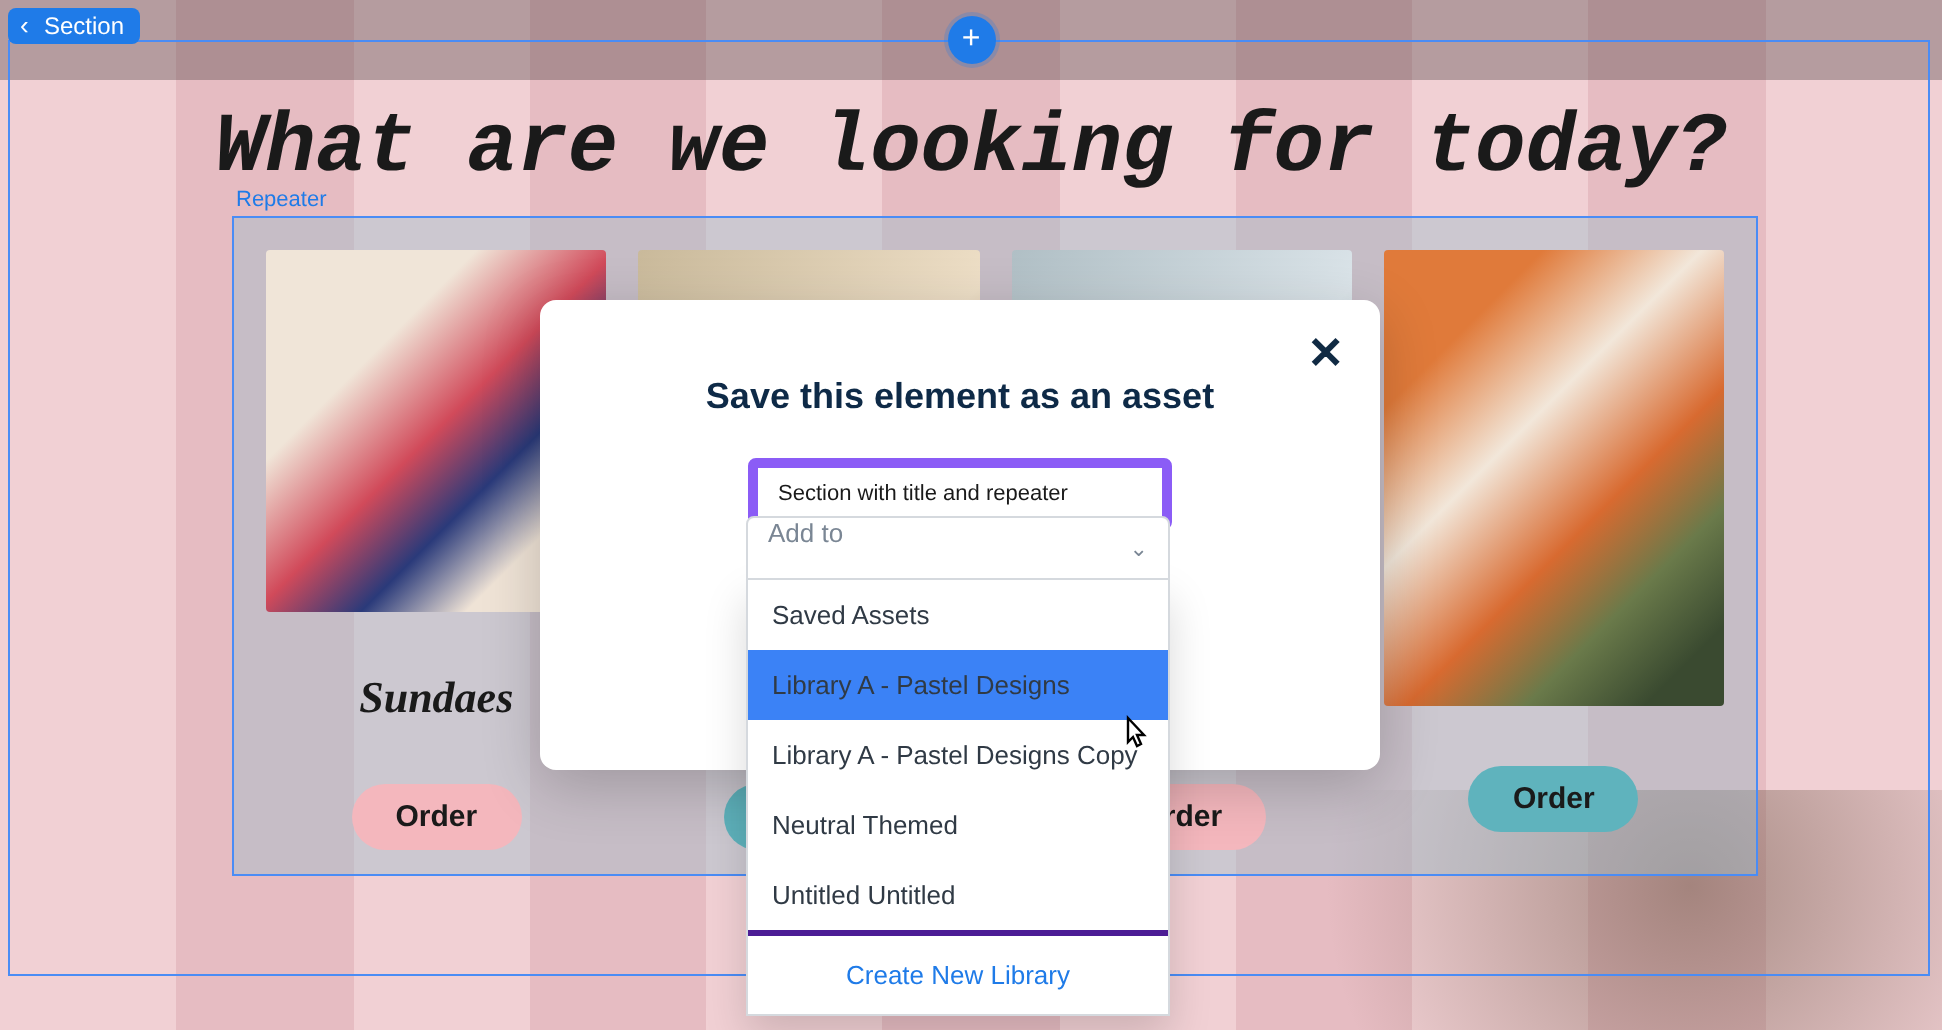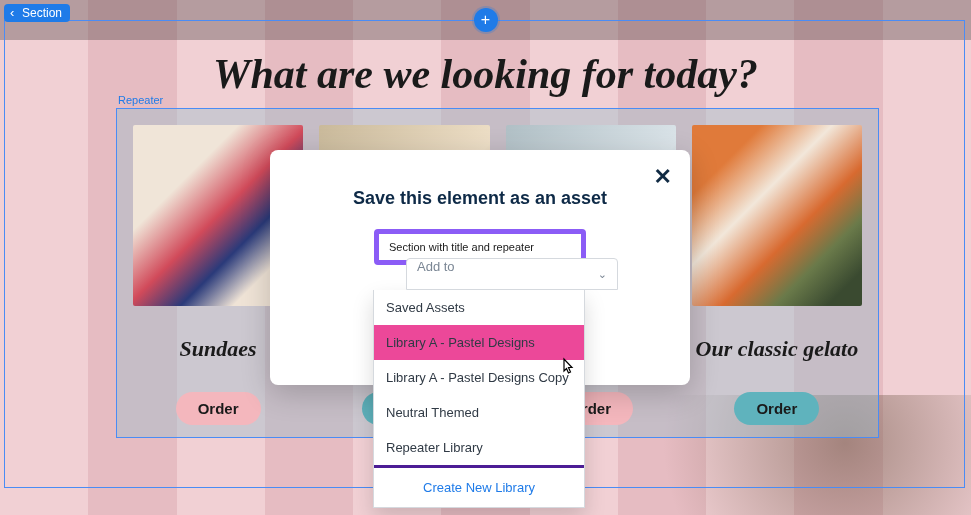--- a/index.html
+++ b/index.html
@@ -12,21 +12,21 @@
   .topshadow { position:absolute; top:0; left:0; right:0; height:40px; background: rgba(70,60,60,0.35); }
   .hand { position:absolute; right:0; bottom:0; width:420px; height:120px; background: radial-gradient(circle at 70% 40%, rgba(120,95,80,0.6), rgba(120,95,80,0) 60%); }
 
   .section-tag { position:absolute; top:4px; left:4px; background:#1f7be8; color:#fff; font-size:12px; padding:2px 8px 2px 18px; border-radius:4px; z-index:5; }
   .section-tag::before{ content:"‹"; position:absolute; left:6px; top:1px; font-size:13px; }
 
   .section-outline { position:absolute; top:20px; left:4px; right:6px; height:468px; border:1px solid #4a8cf5; z-index:2; }
 
   .add-circle { position:absolute; top:20px; left:50%; transform:translate(-50%,-50%); width:24px; height:24px; background:#1f7be8; border-radius:50%; color:#fff; display:flex; align-items:center; justify-content:center; font-size:16px; z-index:6; box-shadow:0 0 0 2px rgba(31,123,232,0.25); }
 
-  .title { position:absolute; top:50px; left:0; right:0; text-align:center; font-family: Liberation Serif, serif; font-size:42px; color:#1a1a1a; z-index:3; font-style: italic; font-weight: bold;}
+  .title { position:absolute; top:50px; left:0; right:0; text-align:center; font-family: Liberation Mono, monospace; font-size:42px; color:#1a1a1a; z-index:3; font-style: italic; font-weight: bold;}
 
   .repeater-label { position:absolute; top:94px; left:118px; font-size:11px; color:#1f7be8; z-index:3; }
   .repeater-box { position:absolute; top:108px; left:116px; width:763px; height:330px; border:1px solid #4a8cf5; background: rgba(160,190,205,0.45); z-index:3; display:flex; justify-content:space-between; padding:16px 16px 12px 16px; gap:16px; }
 
   .card { flex:1; display:flex; flex-direction:column; align-items:center;gap:24px; }
   .card-img { width:100%; height:228px; background:#ccc; border-radius:2px; }
   .card-img.sundae { background: linear-gradient(135deg,#f0e5d8 30%,#d14a5a 50%,#2a3a7a 65%,#efe3d6 80%); }
   .card-img.gelato { background: linear-gradient(135deg,#e07a3a 20%,#f2e7da 40%,#d86a30 60%,#6a7a4a 75%,#3a4a30 90%); }
   .card-img.mid1 { background: linear-gradient(135deg,#c9b99a,#efe0c8,#a08860); }
   .card-img.mid2 { background: linear-gradient(135deg,#b0bfc5,#dce5ea,#8a9aa0); }
@@ -34,25 +34,25 @@
   .order-btn { margin-top:6px; padding:8px 22px; border-radius:20px; border:none; font-weight:600; font-size:15px; color:#1a1a1a; }
   .order-btn.pink { background:#f4b7bd; }
   .order-btn.teal { background:#5fb3bd; }
 
   
   .dialog { position:absolute; top:150px; left:270px; width:420px; height:235px; background:#fff; border-radius:8px; box-shadow:0 8px 30px rgba(0,0,0,0.2); z-index:20; }
   .dialog-close { position:absolute; top:14px; right:18px; font-size:22px; font-weight:700; color:#102a43; cursor:pointer; }
   .dialog-title { text-align:center; font-size:18px; font-weight:700; color:#0e2a47; margin-top:38px; }
   .asset-name { display:block; margin:20px auto 0 auto; width:212px; height:36px; border:5px solid #8b5cf6; border-radius:4px; padding:12px 10px; font-size:11px; color:#1a1a1a; }
   .addto-wrap { position:absolute; top:258px; left:373px; width:212px; z-index:21; }
-  .addto-btn { width:100%; height:32px; border:1px solid #d5d9de; border-bottom:1px solid #d5d9de; border-radius:4px 4px 0 0; background:#fff; font-size:13px; color:#7a8694; text-align:left; padding:0 10px; position:relative;margin-left:33px; }
+  .addto-btn { width:100%; height:32px; border:1px solid #d5d9de; border-bottom:1px solid #d5d9de; border-radius:4px 4px 0 0; background:#fff; font-size:13px; color:#7a8694; text-align:left; padding:0 10px; position:relative; }
   .addto-btn .chev { position:absolute; right:10px; top:9px; font-size:11px; color:#7a8694; }
   .dropdown { width:100%; background:#fff; border:1px solid #d5d9de; border-top:none; box-shadow:0 10px 20px rgba(0,0,0,0.15); }
   .dd-item { padding:10px 12px; font-size:13px; color:#303a45; cursor:pointer; position:relative; }
-  .dd-item.hover { background:#ec4899; }
+  .dd-item.hover { background:#3b82f6; }
   .dd-create { padding:12px; text-align:center; font-size:13px; color:#1f7be8; border-top:3px solid #4c1d95; cursor:pointer; }
   .cursor { position:absolute; top:357px; left:558px; z-index:30; font-size:18px; color:#000; pointer-events:none; }
 </style>
 </head>
 <body>
 
 <div class="stage">
   <div class="stripes">
     <div></div>
       <div></div>
@@ -93,21 +93,20 @@
     </div>
 
     <div class="card">
       <div class="card-img mid2"></div>
       <div class="card-caption"></div>
       <button class="order-btn pink">Order</button>
     </div>
 
     <div class="card">
       <div class="card-img gelato"></div>
-      <div class="card-caption">Our classic gelato</div>
       <button class="order-btn teal">Order</button>
     </div>
 
   </div>
 
   <div class="dialog">
     <div class="dialog-close">✕</div>
     <div class="dialog-title">Save this element as an asset</div>
     <input class="asset-name" type="text" value="Section with title and repeater" style="">
   </div>
@@ -115,21 +114,21 @@
   <div class="addto-wrap">
     <div class="addto-btn">
       <span>Add to</span>
       <span class="chev">⌄</span>
     </div>
     <div class="dropdown">
       <div class="dd-item">Saved Assets</div>
       <div class="dd-item hover">Library A - Pastel Designs</div>
       <div class="dd-item">Library A - Pastel Designs Copy</div>
       <div class="dd-item">Neutral Themed</div>
-      <div class="dd-item">Repeater Library</div>
+      <div class="dd-item">Untitled Untitled</div>
       <div class="dd-create">Create New Library</div>
     </div>
   </div>
 
   <div class="cursor">
     <svg width="18" height="22" viewBox="0 0 18 22">
       <path d="M6 2 L6 14 L8.5 11.5 L10.5 16 L12.5 15 L10.5 10.5 L14 10.5 Z" fill="#fff" stroke="#000" stroke-width="1.2"></path>
     </svg>
   </div>
 

